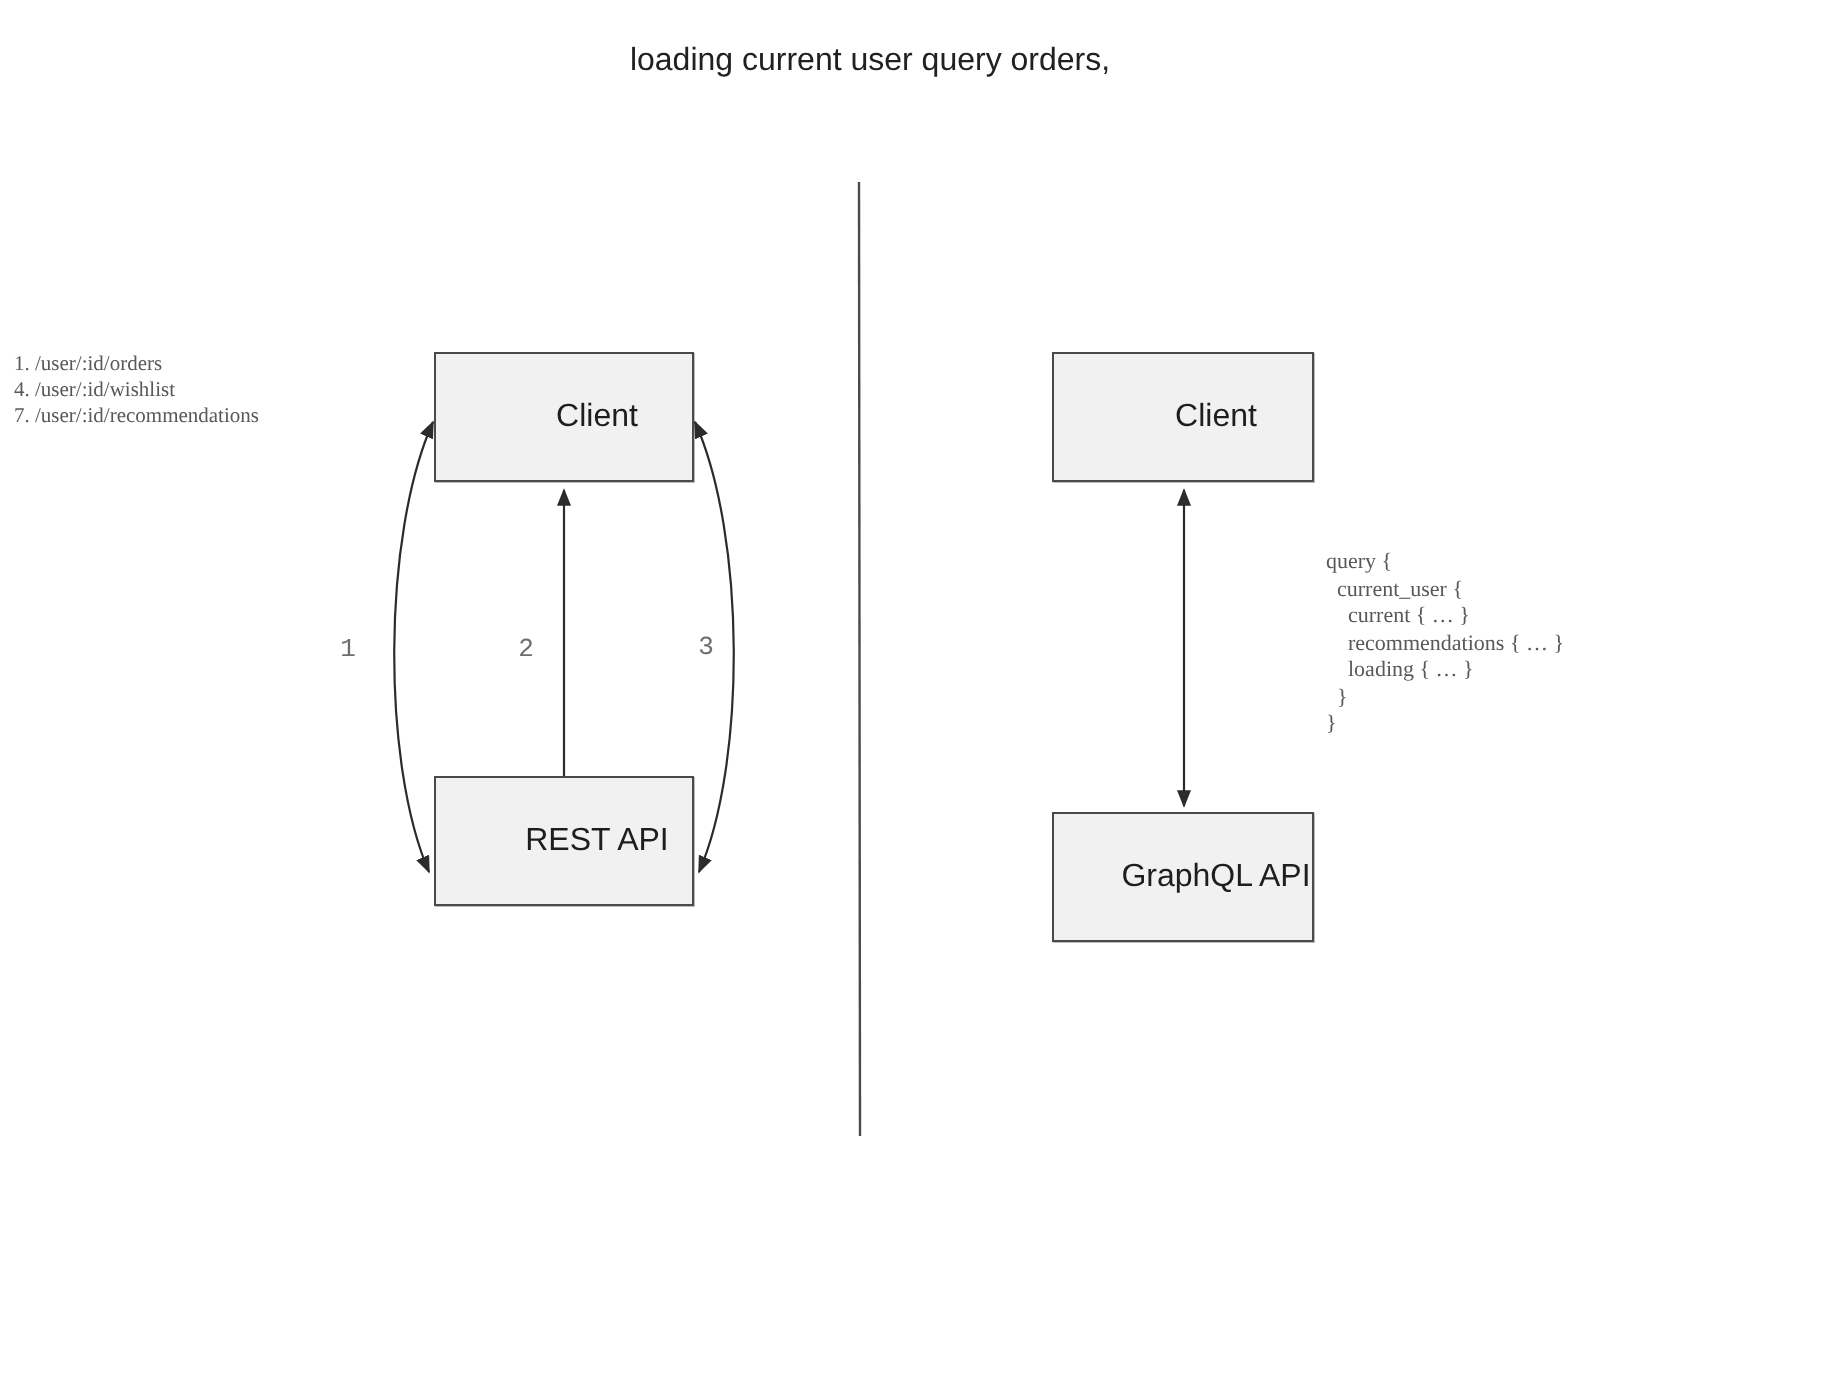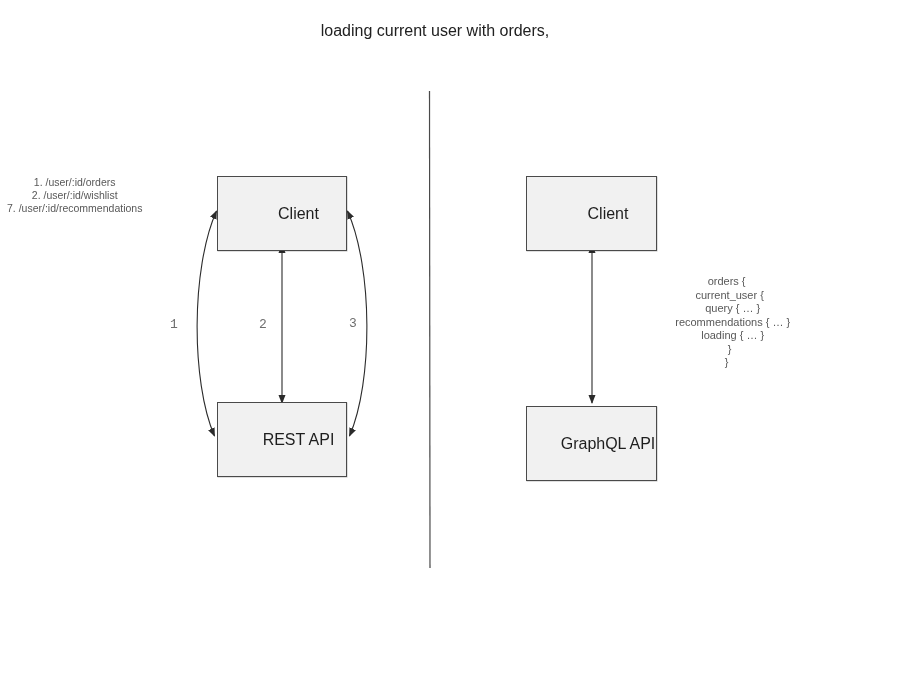--- a/index.html
+++ b/index.html
@@ -27,37 +27,36 @@
   }
   svg.overlay{
     position:absolute;left:0;top:0;width:917px;height:689px;
     display:block;
   }
   .divider{stroke:var(--box-border);stroke-width:1.2;}
   .arrow{stroke:var(--arrow);stroke-width:1.1;fill:none;}
   .ah{fill:var(--arrow);}
   .node{
     position:absolute;
-    width:130px;height:75px;
+    width:130px;height:65px;
     background:var(--box-fill);
     border:1px solid var(--box-border);
     box-shadow:0.5px 0.5px 0 rgba(0,0,0,0.25);
     display:flex;align-items:center;justify-content:center;
     font-size:16px;color:#1e1e1e;
     box-sizing:border-box;
     padding-left:33px;
   }
   .node-client-left{left:217px;top:176px;}
-  .node-rest{left:217px;top:402px;}
+  .node-rest{left:217px;top:388px;}
   .node-client-right{left:526px;top:176px;width:131px;}
   .node-graphql{left:526px;top:406px;width:131px;}
   .code{
-    font-family:Liberation Sans, sans-serif;
+    font-family:Liberation Serif, serif;
     color:var(--code-text);
-    text-align:center;
   }
   .endpoints{
     position:absolute;left:7px;top:176px;
     font-size:10.5px;line-height:13px;
   }
   .endpoints .code-line{white-space:pre;}
   .query{
     position:absolute;left:663px;top:275px;
     font-size:11px;line-height:13.5px;
   }
@@ -71,21 +70,21 @@
   .arrow-label-1{left:167px;}
   .arrow-label-2{left:256px;}
   .arrow-label-3{left:346px;top:316px;}
 </style>
 </head>
 <body>
 
 <div class="stage">
 
   <div class="title">
-    <div>loading current user with orders,</div>
+    <div>loading current user query orders,</div>
   </div>
 
   <svg class="overlay" viewBox="0 0 917 689" xmlns="http://www.w3.org/2000/svg">
     <defs>
       <marker id="ahE" viewBox="0 0 10 8" markerWidth="8" markerHeight="6.4" refX="9" refY="4" orient="auto">
         <path class="ah" d="M0,0 L10,4 L0,8 Z"></path>
       </marker>
       <marker id="ahS" viewBox="0 0 10 8" markerWidth="8" markerHeight="6.4" refX="9" refY="4" orient="auto-start-reverse">
         <path class="ah" d="M0,0 L10,4 L0,8 Z"></path>
       </marker>
@@ -97,21 +96,21 @@
 
     <path class="arrow" d="M 282 245 L 282 403" marker-start="url(#ahS)" marker-end="url(#ahE)"></path>
 
     <path class="arrow" d="M 347.5 211 C 373 268, 373 382, 349.5 436" marker-start="url(#ahS)" marker-end="url(#ahE)"></path>
 
     <path class="arrow" d="M 592 245 L 592 403" marker-start="url(#ahS)" marker-end="url(#ahE)"></path>
   </svg>
 
   <div class="endpoints code">
     <div class="code-line">1. /user/:id/orders</div>
-    <div class="code-line">2. /user/:id/wishlist</div>
+    <div class="code-line">4. /user/:id/wishlist</div>
     <div class="code-line">7. /user/:id/recommendations</div>
   </div>
 
   <div class="node node-client-left">
     <span>Client</span>
   </div>
 
   <div class="node node-rest">
     <span>REST API</span>
   </div>
@@ -122,22 +121,22 @@
 
   <div class="node node-client-right">
     <span>Client</span>
   </div>
 
   <div class="node node-graphql">
     <span>GraphQL API</span>
   </div>
 
   <div class="query code">
-    <div class="code-line">orders {</div>
+    <div class="code-line">query {</div>
     <div class="code-line">  current_user {</div>
-    <div class="code-line">    query { … }</div>
+    <div class="code-line">    current { … }</div>
     <div class="code-line">    recommendations { … }</div>
     <div class="code-line">    loading { … }</div>
     <div class="code-line">  }</div>
     <div class="code-line">}</div>
   </div>
 
 </div>
 
 </body></html>

